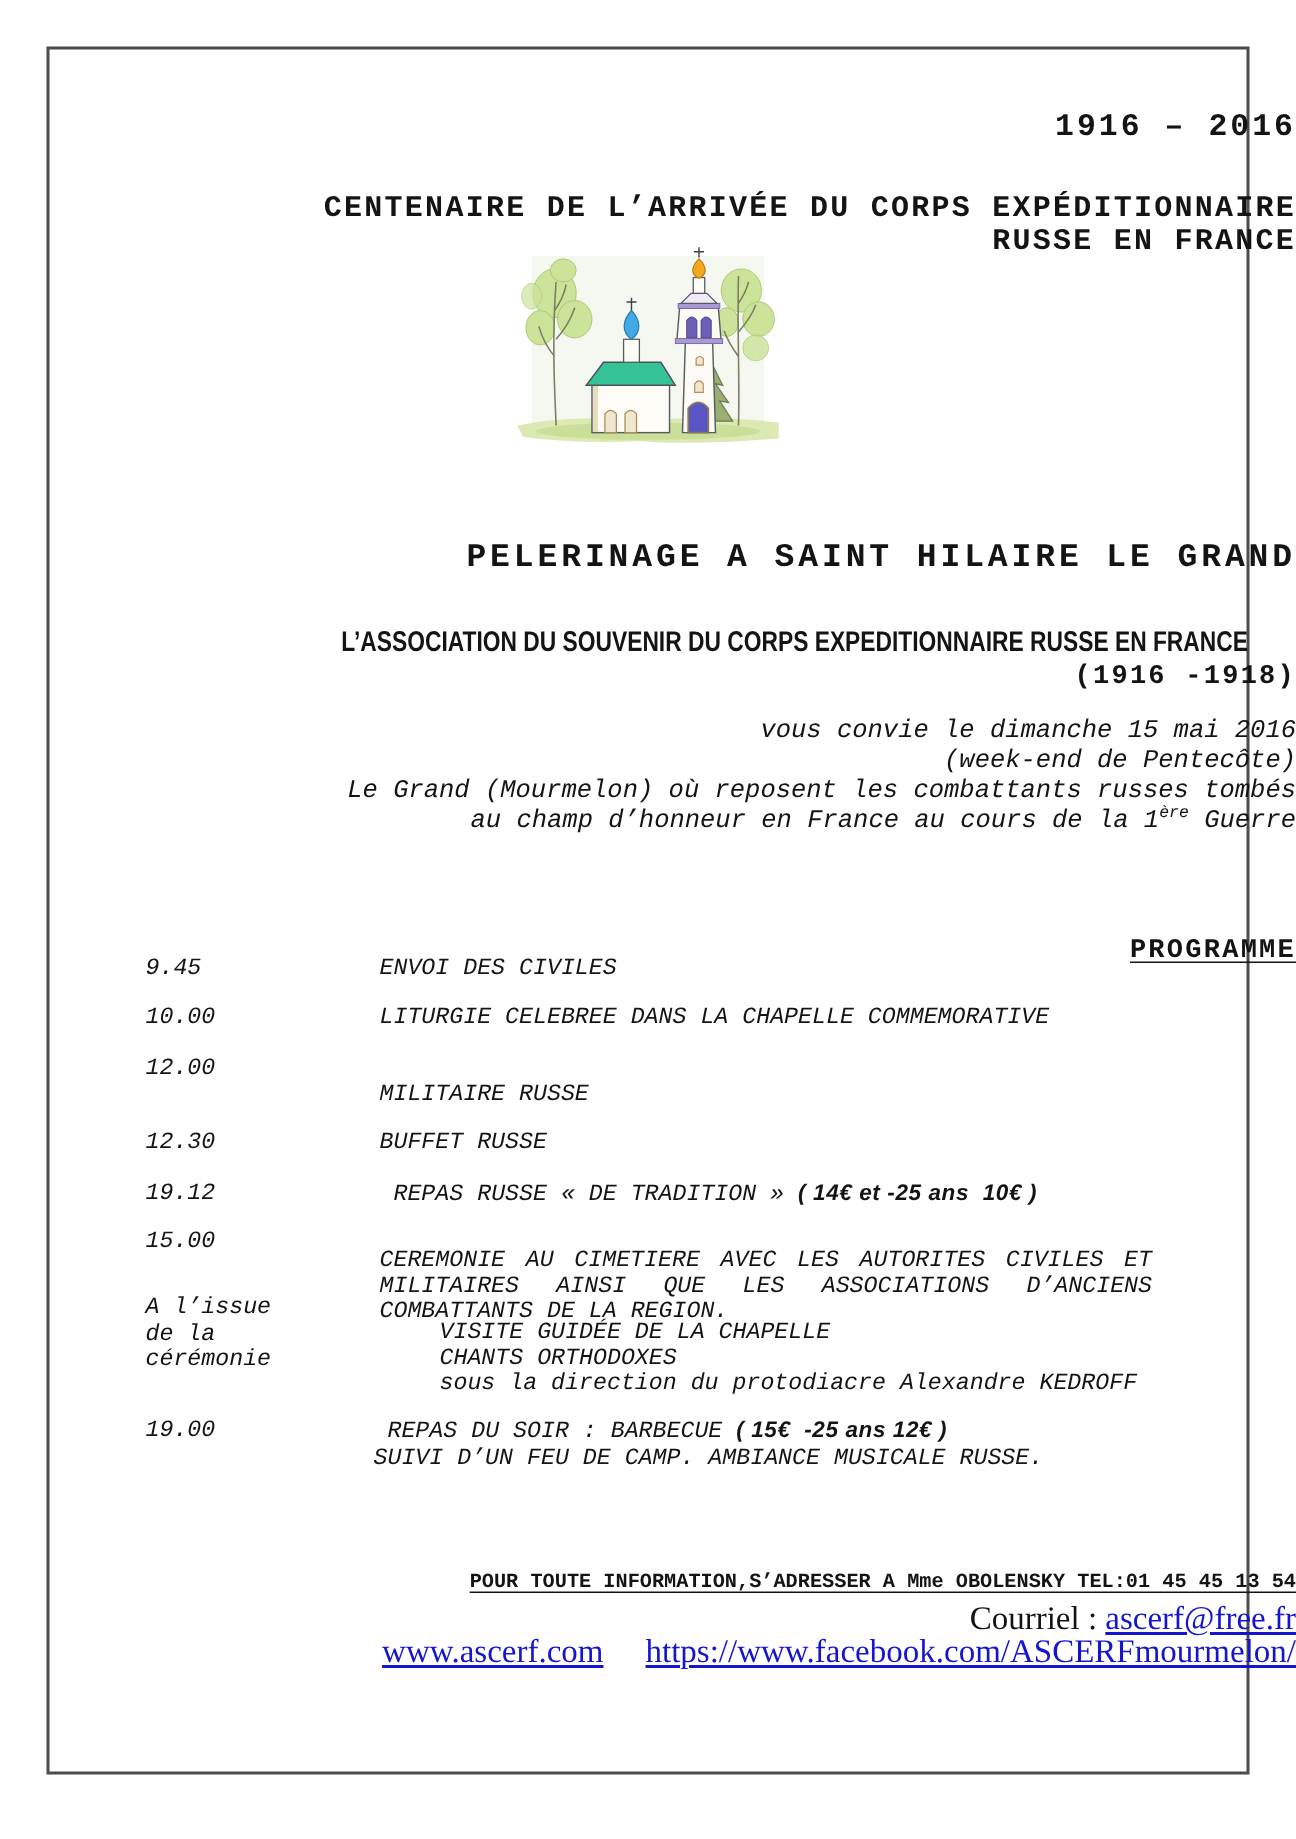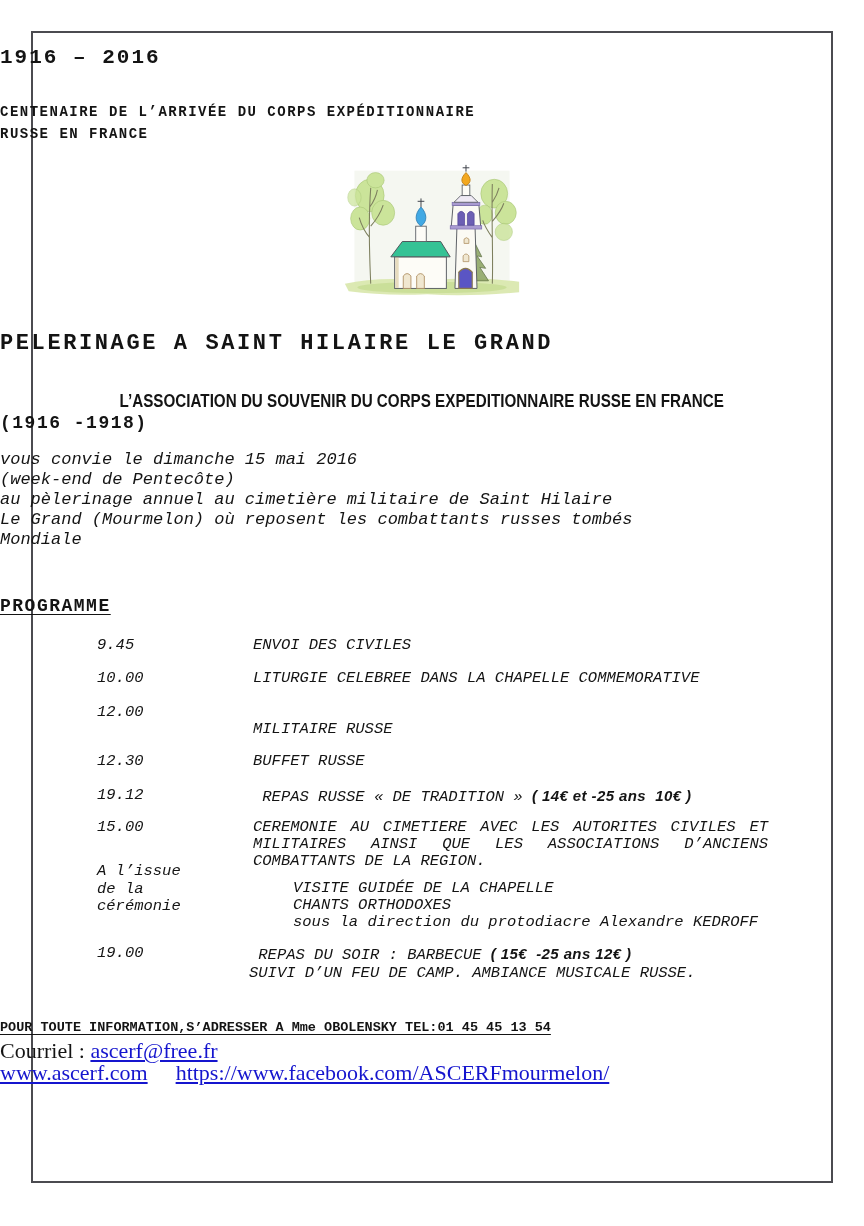--- a/index.html
+++ b/index.html
@@ -6,41 +6,41 @@
   body{
     width:864px;height:1226px;position:relative;background:#ffffff;
     font-family:"Liberation Mono","DejaVu Sans Mono",monospace;
     color:#141414;overflow:hidden;
   }
   .page-border{
     position:absolute;left:31px;top:31px;width:798px;height:1148px;
     border:2px solid #4b4b50;background:#ffffff;
   }
   .abs{position:absolute;}
-  .center{left:0;width:864px;text-align:left;}
+  .center{left:0;width:864px;text-align:right;margin-top:28px;}
   .mono-b{font-family:"Liberation Mono","DejaVu Sans Mono",monospace;font-weight:bold;}
   .mono-i{font-family:"Liberation Mono","DejaVu Sans Mono",monospace;font-style:italic;}
   .pre{white-space:pre-wrap;}
 
   .years-title{top:46px;font-size:21px;letter-spacing:2px;}
-  .main-title{top:101px;font-size:14px;letter-spacing:1.5px;line-height:22px;}
+  .main-title{top:101px;font-size:20px;letter-spacing:1.5px;line-height:22px;}
   .chapel-wrap{top:163px;left:337px;width:190px;height:135px;}
   .event-title{top:331px;font-size:22px;letter-spacing:2.6px;}
   .assoc-line1{top:390px;font-family:Liberation Sans, sans-serif;font-weight:bold;font-size:19px;padding-left:44px;}
   .assoc-line1 .squeeze{display:inline-block;transform:scaleX(0.8);transform-origin:center;white-space:nowrap;}
   .assoc-line2{top:413px;font-size:18px;letter-spacing:1.5px;}
   .invitation{top:450px;font-size:17px;line-height:20px;}
   .invitation sup{font-size:11px;vertical-align:super;line-height:0;}
   .programme-heading{top:596px;font-size:18px;letter-spacing:1.5px;}
   .programme-heading span{text-decoration:underline;text-underline-offset:3px;}
 
   .sched{font-size:15.5px;line-height:17px;}
   .time-col{position:absolute;left:97px;}
   .desc-col{position:absolute;left:253px;width:515px;}
-  .justify{text-align:justify;}
+  .justify{text-align:justify;margin-top:13px;}
   .price{font-family:"Liberation Sans",sans-serif;font-weight:bold;font-style:italic;font-size:15px;letter-spacing:0.4px;}
 
   .footer-info{top:1020px;font-size:13.5px;}
   .footer-info span{text-decoration:underline;text-underline-offset:3px;}
   .footer-serif{font-family:"Liberation Serif","DejaVu Serif",serif;font-size:22px;}
   .footer-email{top:1038px;}
   .footer-links{top:1060px;}
   a.doc-link{color:var(--link-color,#1515CE);text-decoration:underline;}
   .link-gap{display:inline-block;width:28px;}
 </style>
@@ -130,23 +130,22 @@
 <div class="abs center assoc-line1">
   <span class="squeeze">L’ASSOCIATION DU SOUVENIR DU CORPS EXPEDITIONNAIRE RUSSE EN FRANCE</span>
 </div>
 <div class="abs center mono-b assoc-line2">
   <span>(1916 -1918)</span>
 </div>
 
 <div class="abs center mono-i invitation">
   <div>vous convie le dimanche 15 mai 2016</div>
   <div>(week-end de Pentecôte)</div>
-  <div>au pèlerinage annuel au cimetière militaire de Saint Hilaire</div>
   <div>Le Grand (Mourmelon) où reposent les combattants russes tombés</div>
-  <div>Mondiale</div>
+  <div><span class="pre">au champ d’honneur en France au cours de la 1</span><sup>ère</sup><span class="pre"> Guerre</span></div>
 </div>
 
 <div class="abs center mono-b programme-heading">
   <span>PROGRAMME</span>
 </div>
 
 <div class="abs sched mono-i" style="top:637px;">
   <span class="time-col">9.45</span>
   <span class="desc-col pre">ENVOI DES CIVILES</span>
 </div>

